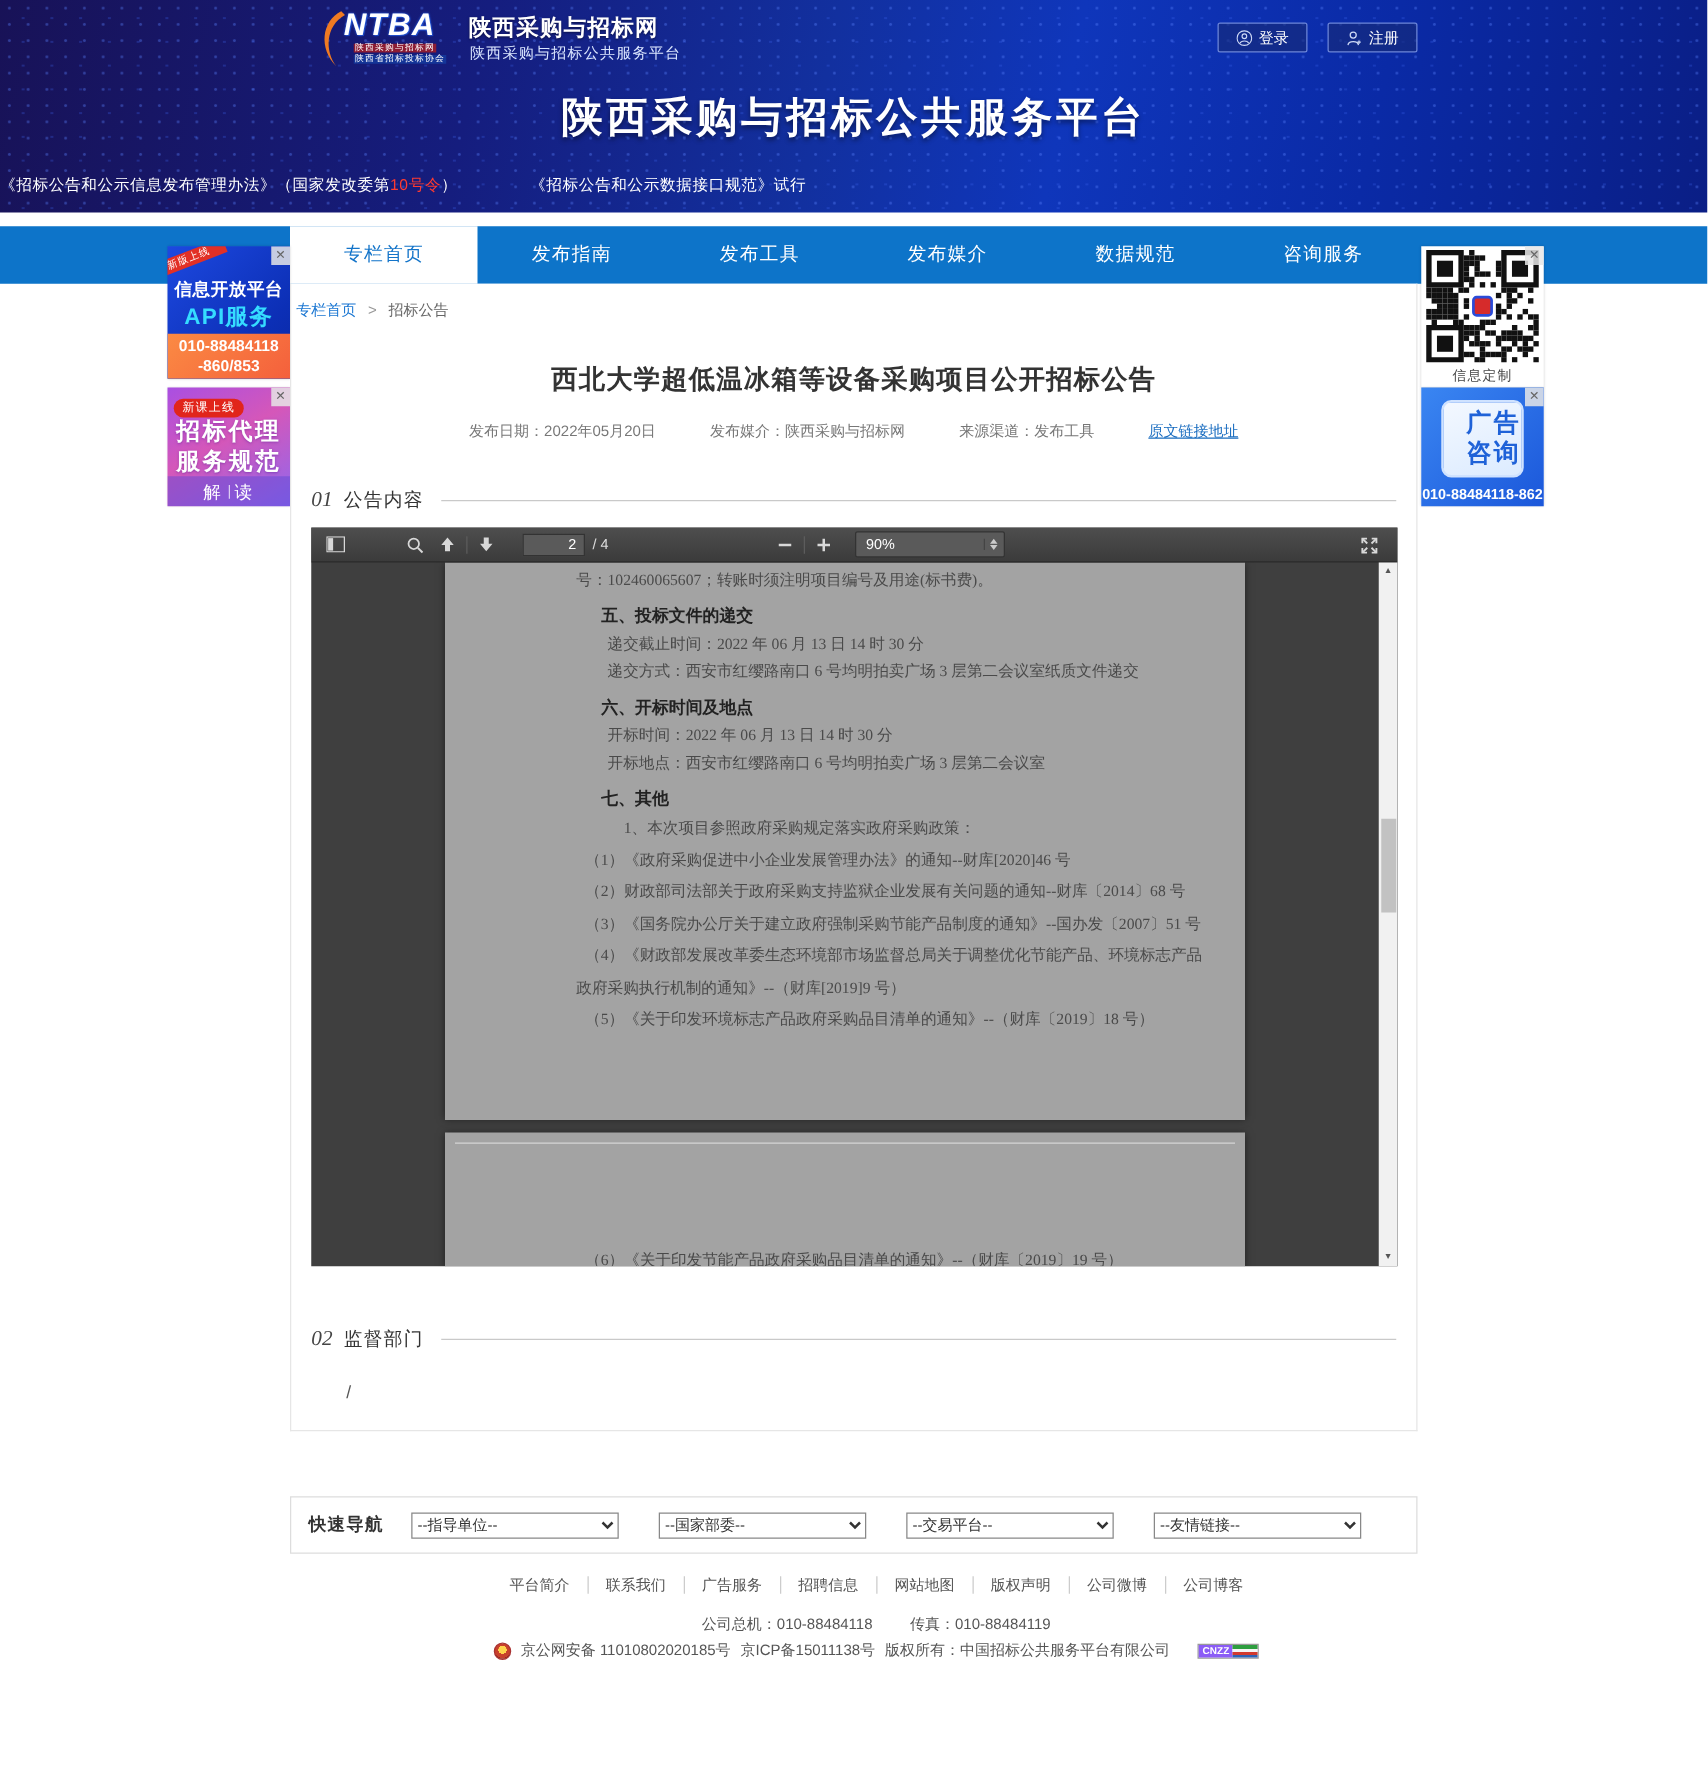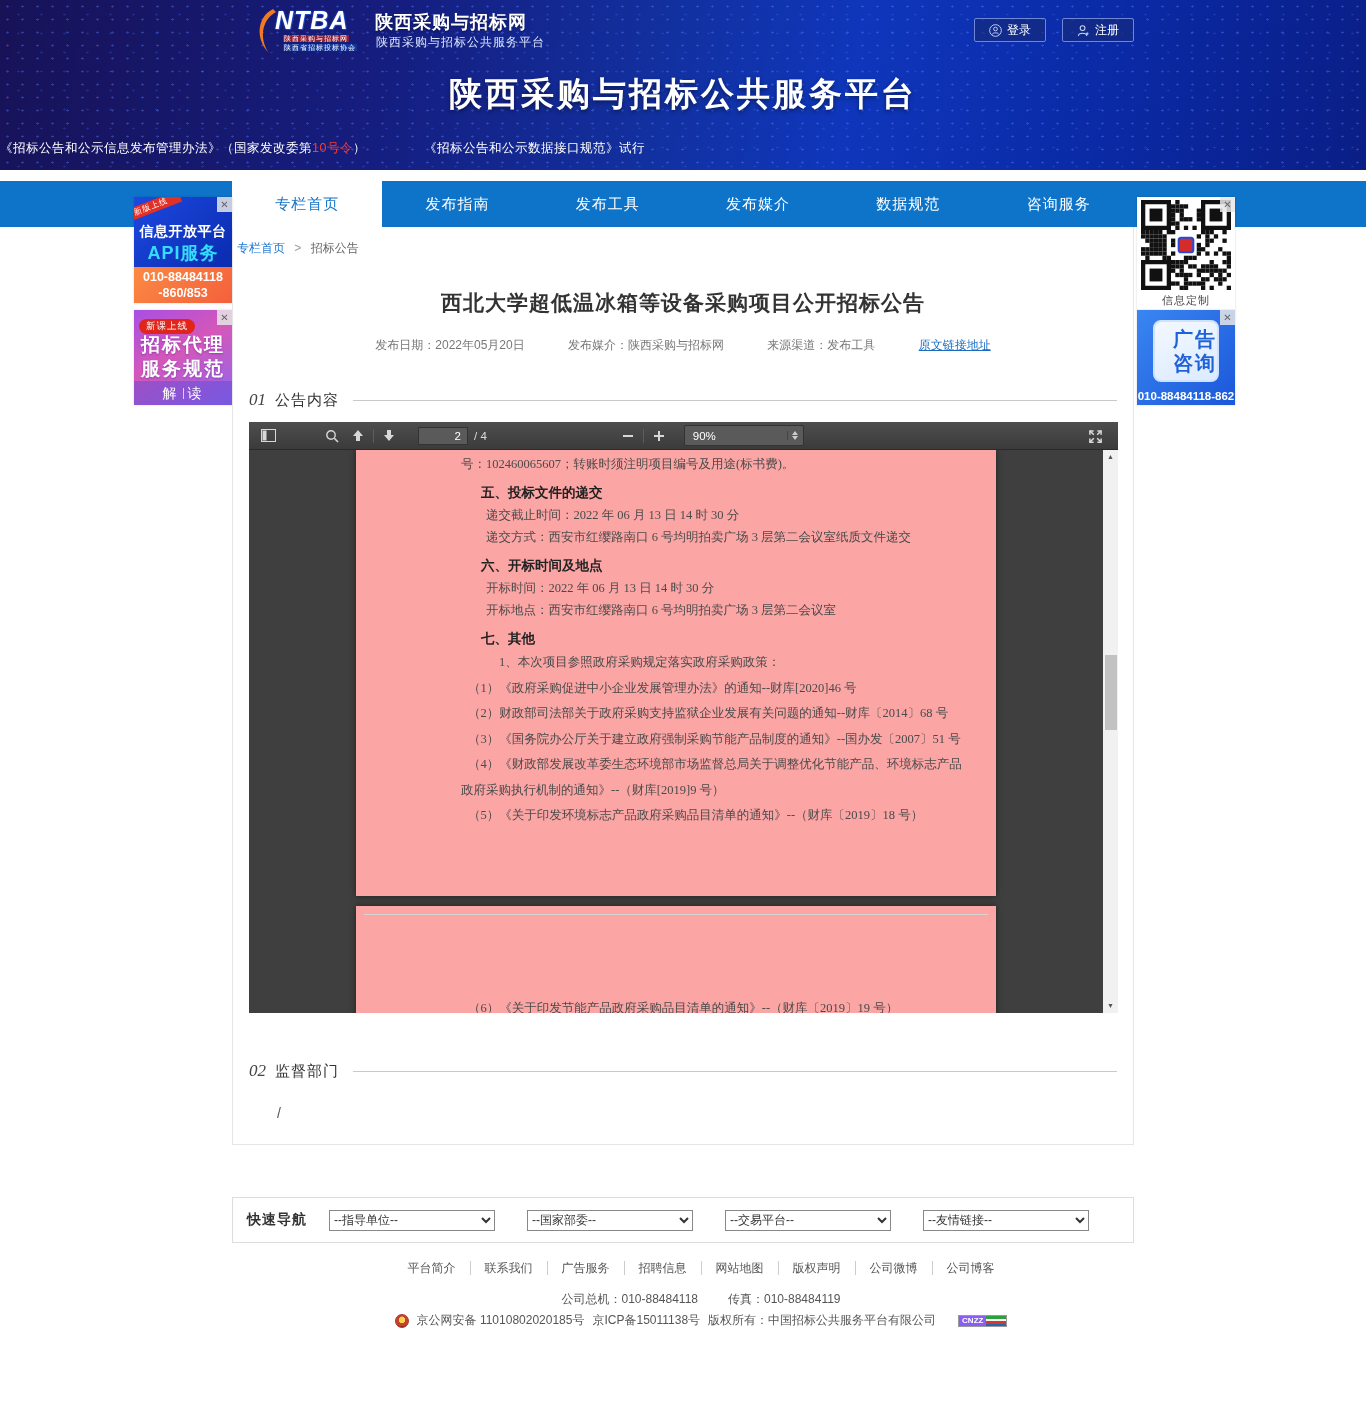--- a/index.html
+++ b/index.html
@@ -85,21 +85,21 @@
   .pg-total { margin-left:6px; font-size:11.5px; color:#ddd; }
   .tb-minus { margin-left:128px; }
   .zoom-box { margin-left:12px; width:120px; height:21px; background:#5a5a5a; border:1px solid #333; border-radius:2px; display:flex; align-items:center; cursor:pointer; }
   .zoom-box .zv { flex:1; font-size:11.5px; color:#fff; padding-left:8px; }
   .zoom-box .carets { width:16px; display:flex; flex-direction:column; align-items:center; gap:1px; border-left:1px solid #444; }
   .zoom-box .carets i { width:0; height:0; border-left:3px solid transparent; border-right:3px solid transparent; }
   .zoom-box .carets .up { border-bottom:4px solid #ccc; }
   .zoom-box .carets .dn { border-top:4px solid #ccc; }
   .tb-expand { position:absolute; right:10px; top:2px; }
   .pdf-pages { position:absolute; left:0; top:28px; width:854px; height:563px; overflow:hidden; }
-  .pdf-page { position:absolute; left:107px; width:640px; background:#fca5a5; box-shadow:0 0 6px rgba(0,0,0,.5); }
+  .pdf-page { position:absolute; left:107px; width:640px; background:#a3a3a3; box-shadow:0 0 6px rgba(0,0,0,.5); }
   .page2 { top:0; height:446px; }
   .page3 { top:456px; height:110px; }
   .page3 .topline { position:absolute; left:8px; right:8px; top:8px; height:1px; background:#d5d5d5; }
   .doc { font-family:"Liberation Serif","DejaVu Serif",serif; color:#4a4a4a; font-size:12.5px; white-space:nowrap; }
   .page2 .doc { padding-top:4px; }
   .pl { height:20px; line-height:20px; padding-left:105px; }
   .pl-h { font-weight:bold; color:#222; font-size:13.5px; padding-left:125px; margin-top:9px; }
   .pl-body { padding-left:130px; margin-top:2px; }
   .pl-num { padding-left:143px; margin-top:3px; }
   .pl-item { padding-left:112px; margin-top:5.5px; }

